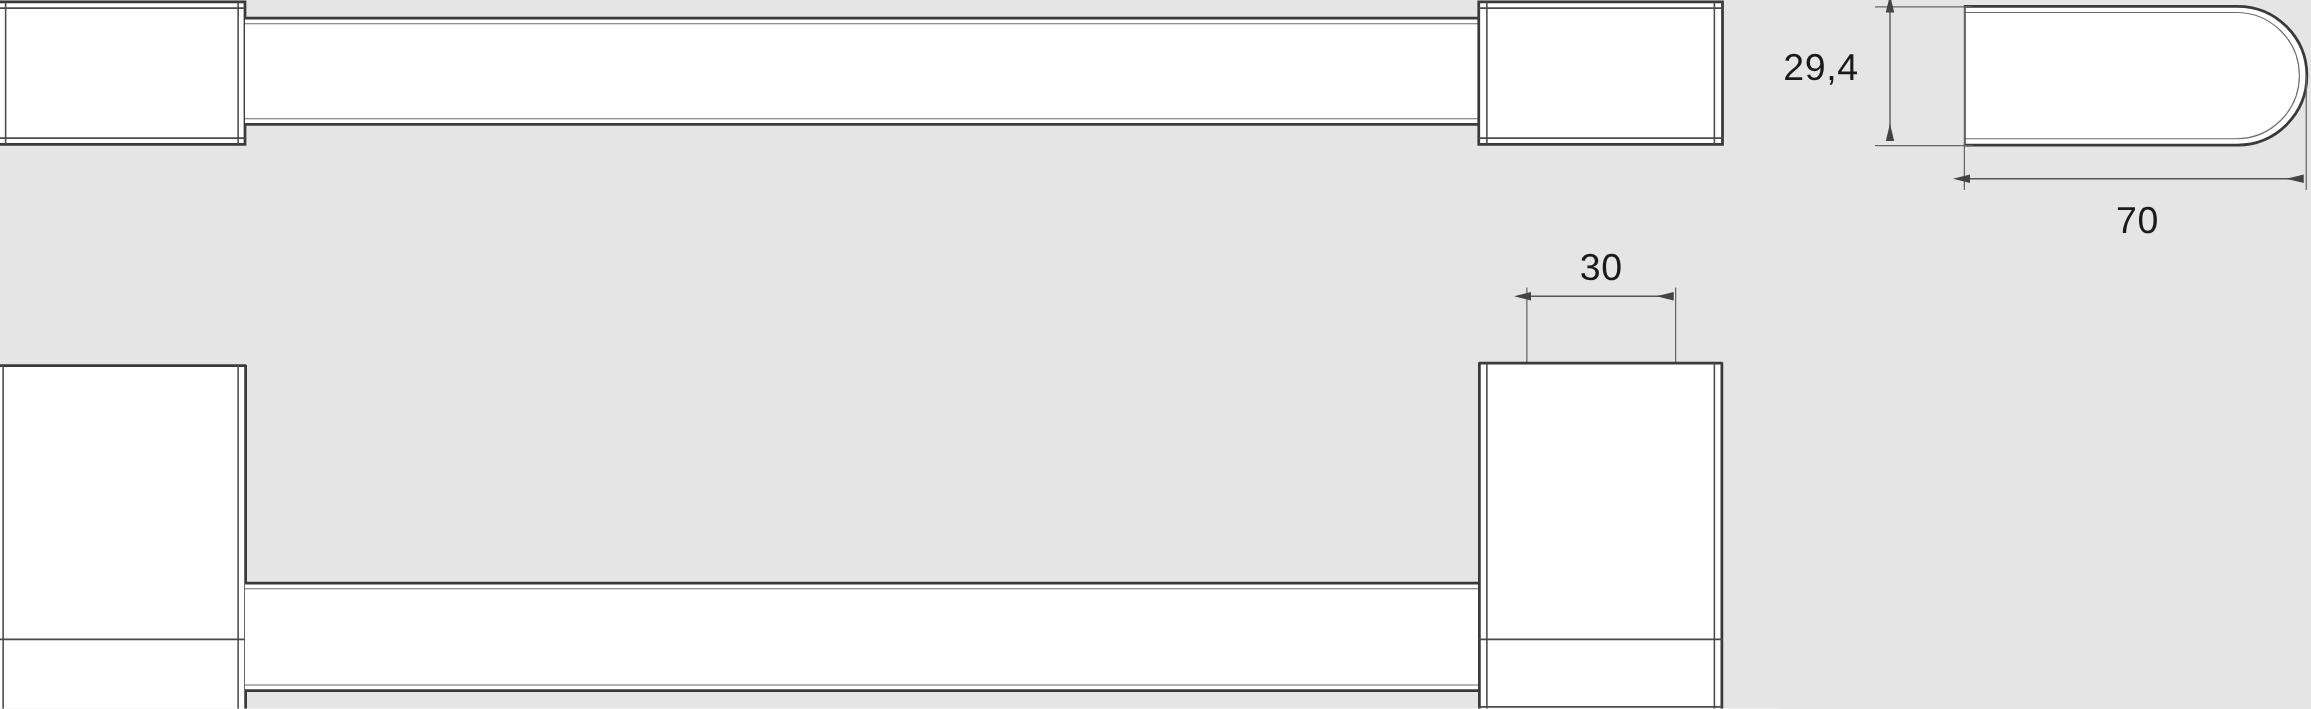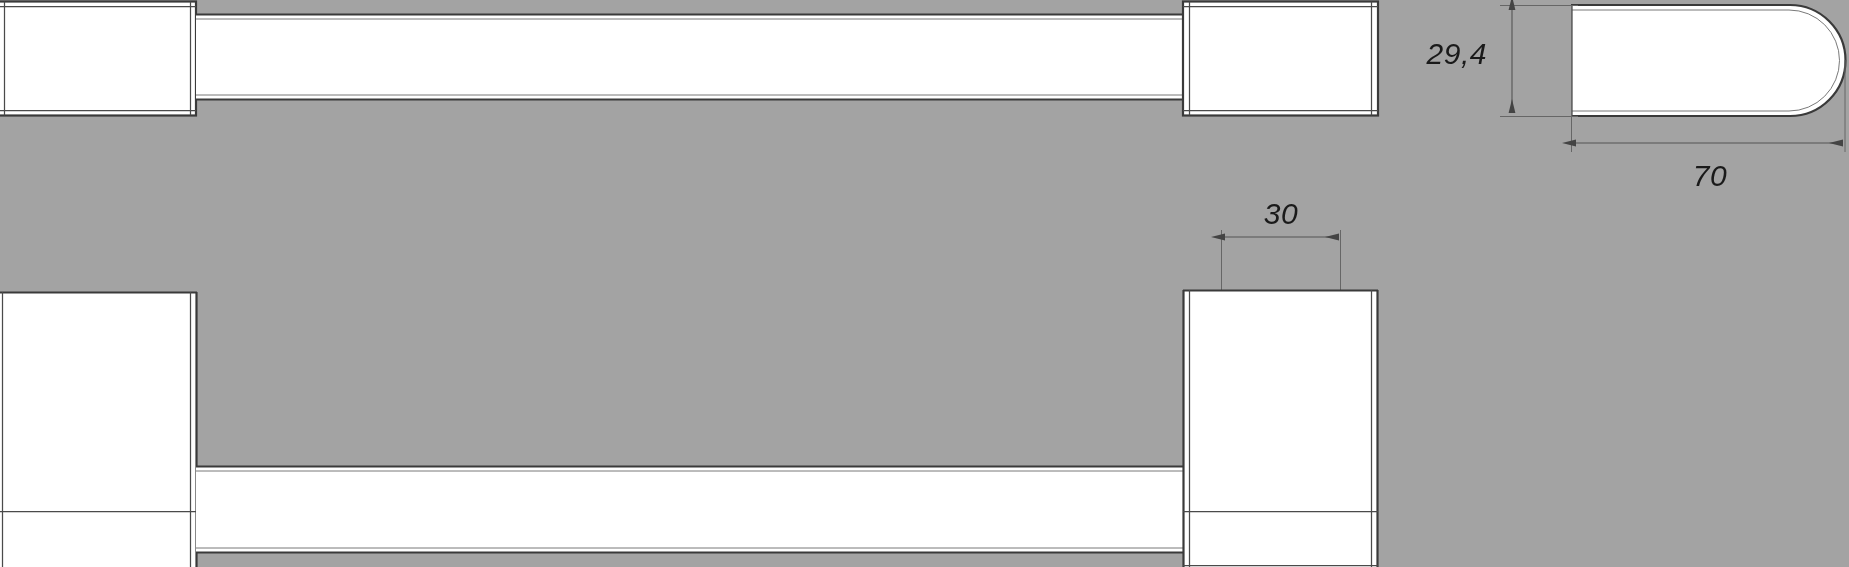--- a/index.html
+++ b/index.html
@@ -8,23 +8,22 @@
     padding: 0;
     background: #ffffff;
   }
   body {
     font-family: "Liberation Sans", sans-serif;
   }
   #drawing-root {
     position: relative;
     width: 1849px;
     height: 567px;
-    background: #a3a3a3;
+    background: #e5e5e5;
     overflow: hidden;
-    font-style: italic;
   }
   #drawing-svg {
     position: absolute;
     left: 0;
     top: 0;
     width: 1849px;
     height: 567px;
     display: block;
   }
   .dim-text {

